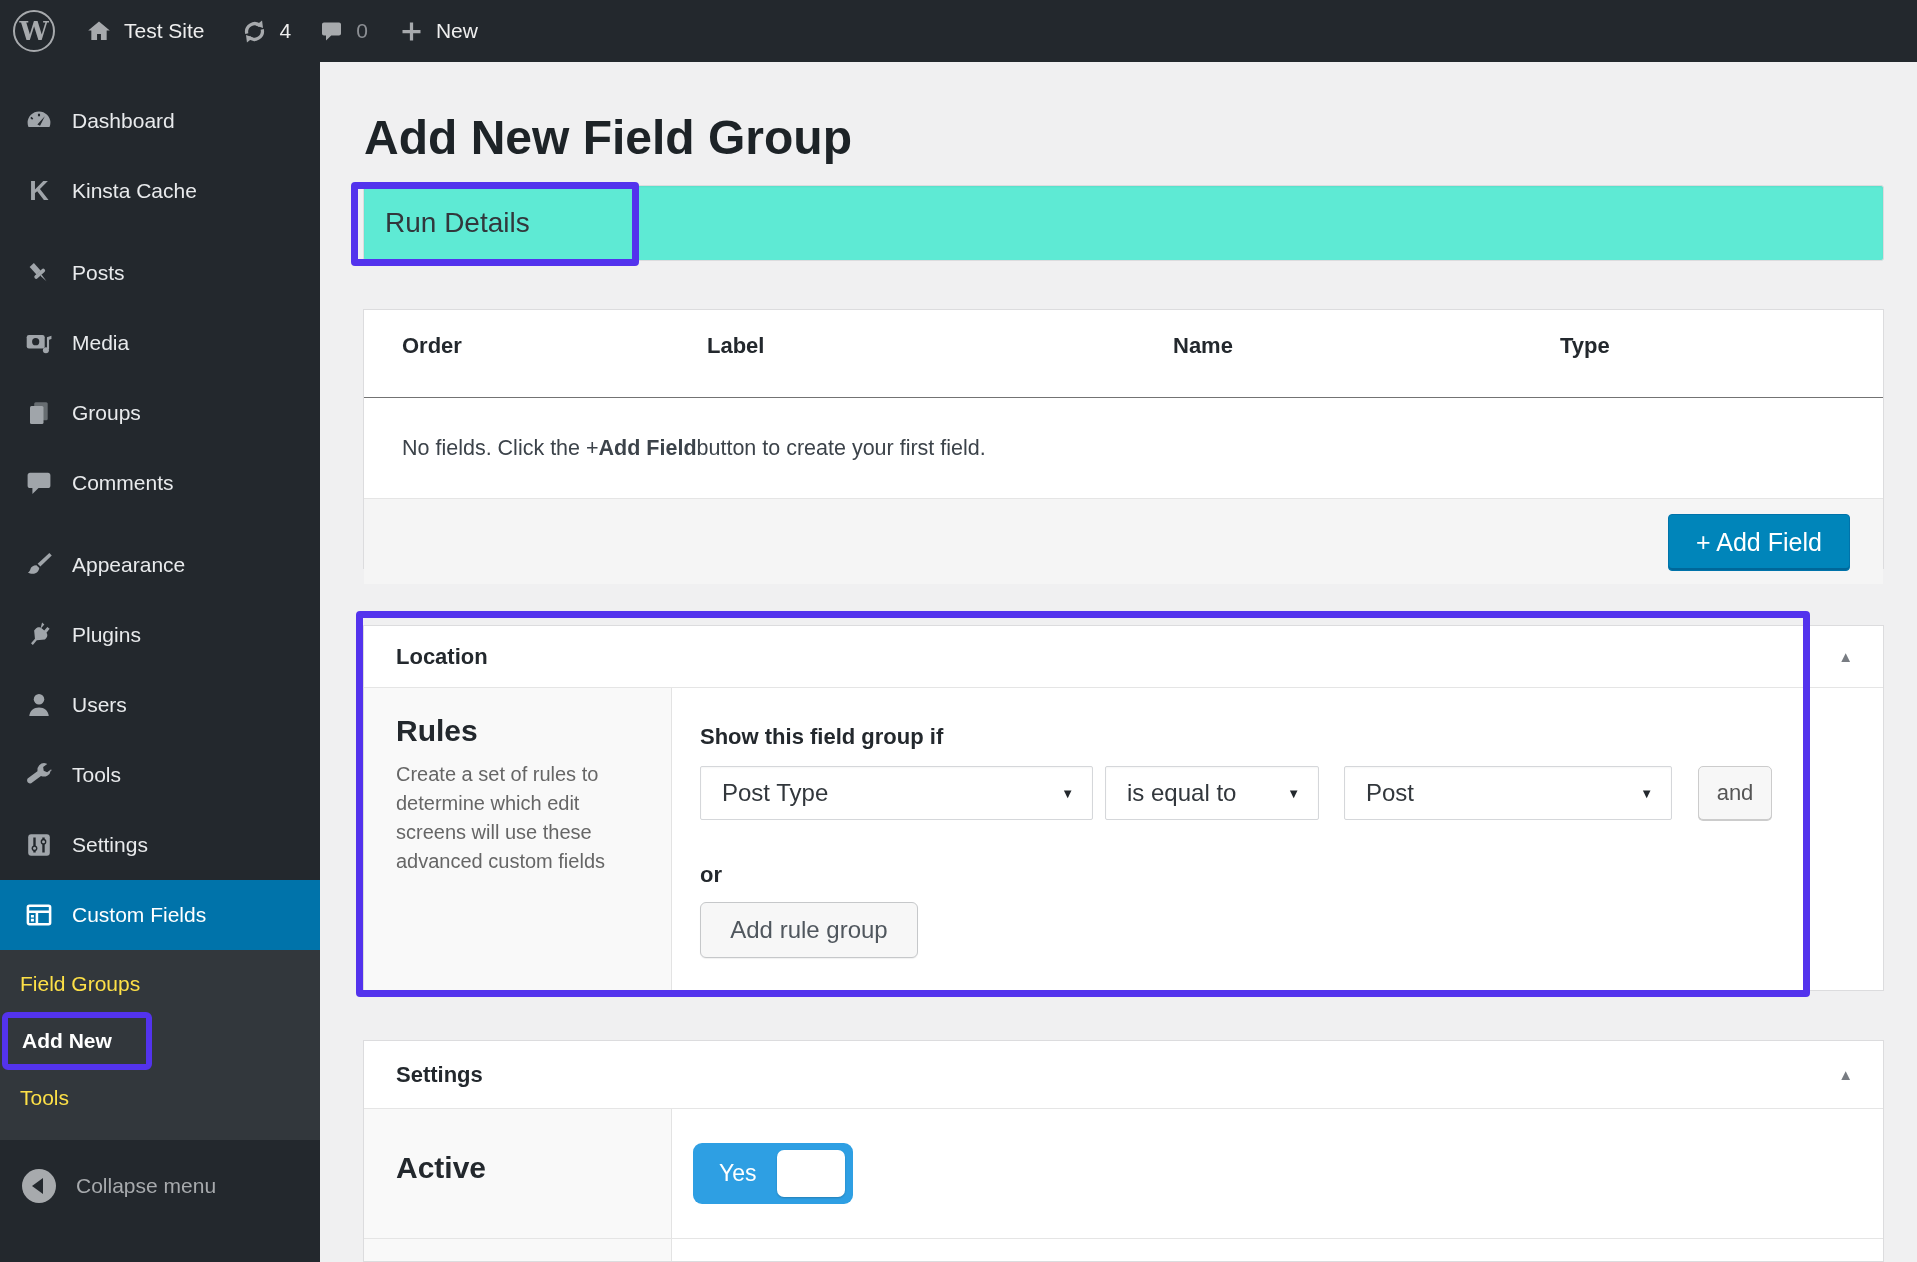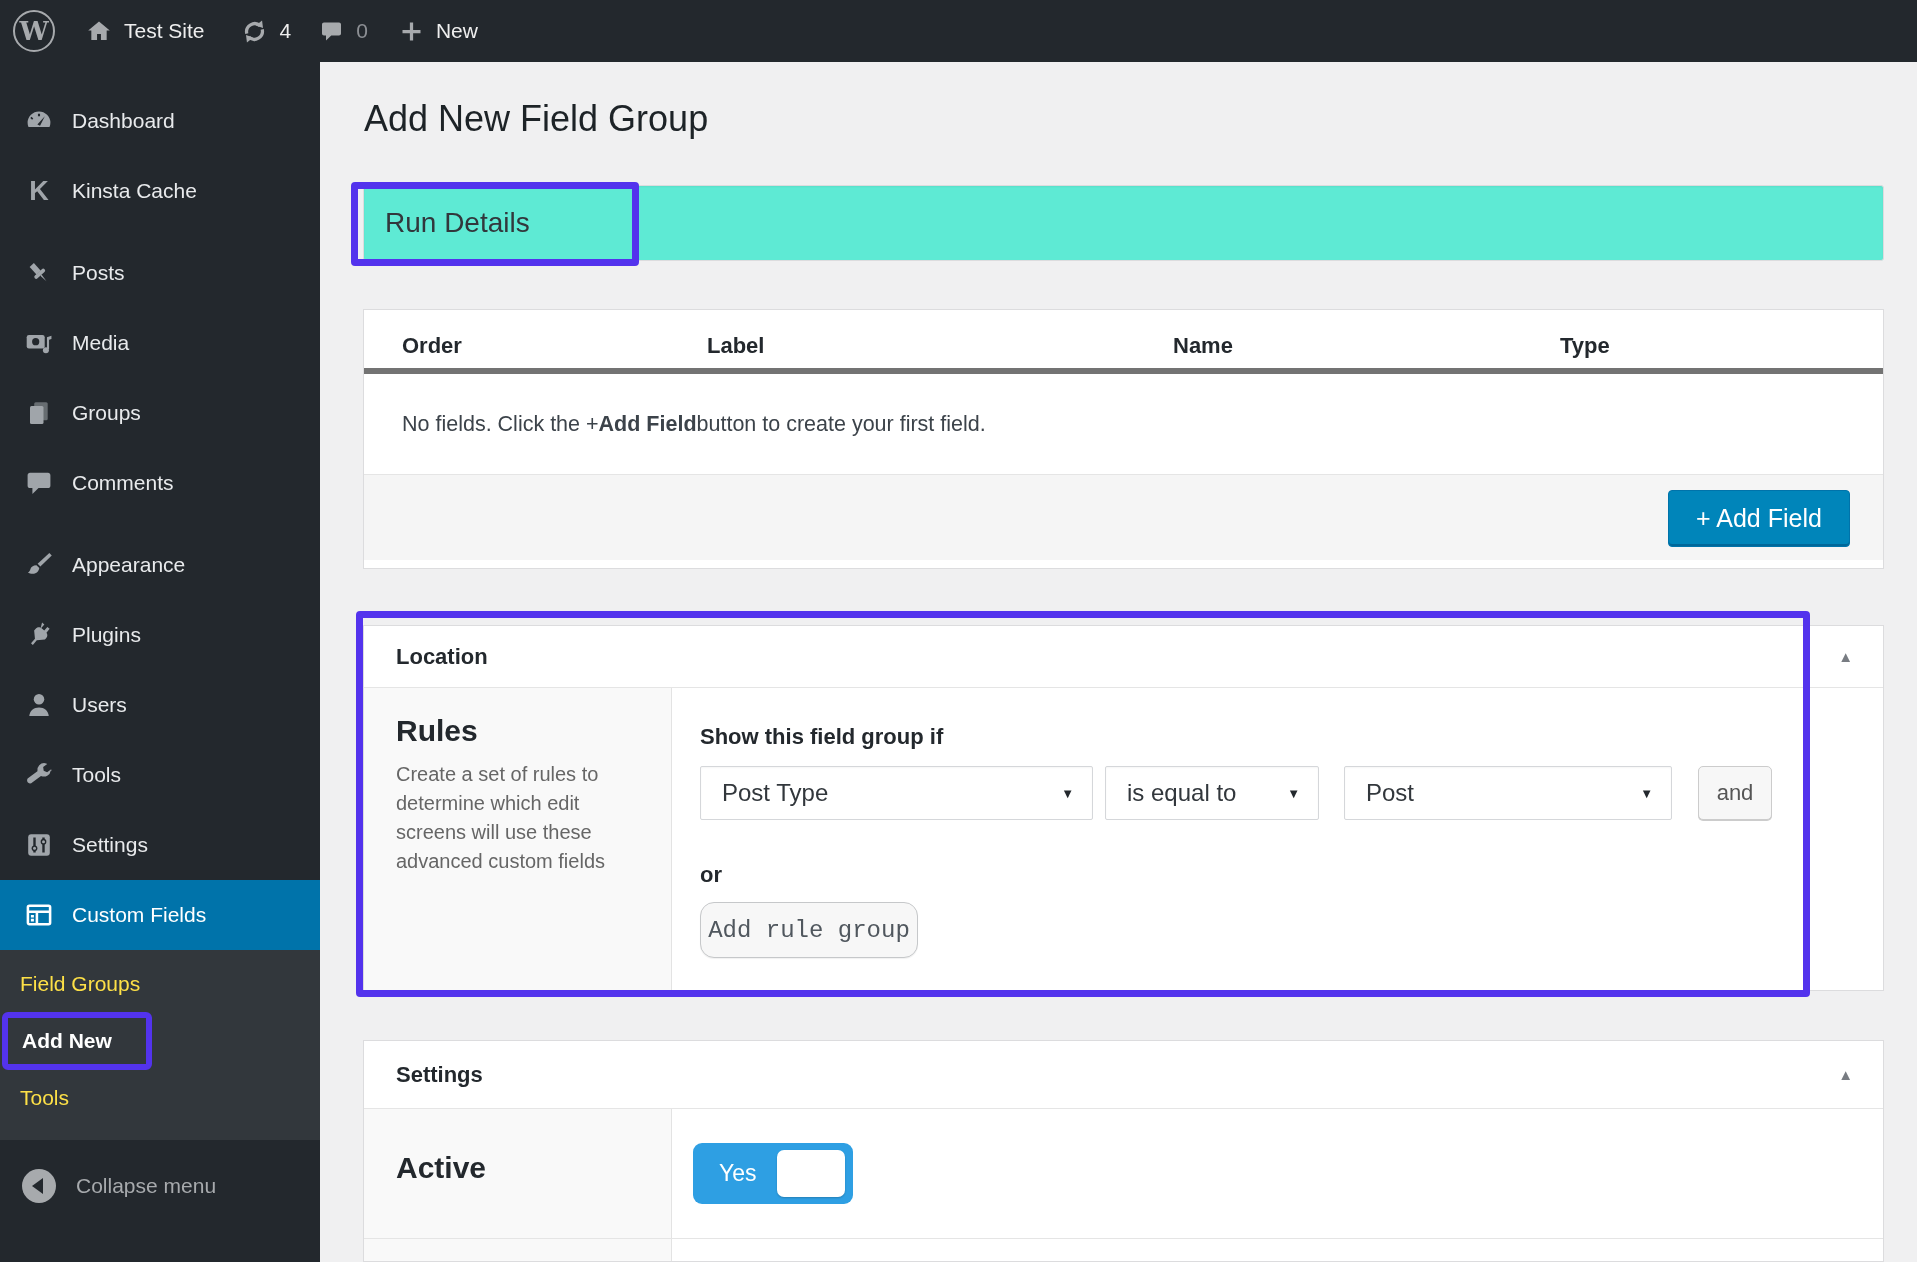--- a/index.html
+++ b/index.html
@@ -39,36 +39,36 @@
     border-radius:6px; display:flex; align-items:center; padding-left:14px; }
   .collapse { position:absolute; left:0; top:1098px; width:320px; height:52px; display:flex;
     align-items:center; gap:20px; padding-left:22px; color:#a7aaad; font-size:21px; cursor:pointer; }
   .collapse-circle { width:34px; height:34px; border-radius:50%; background:#a7aaad;
     display:flex; align-items:center; justify-content:center; }
   .collapse-tri { width:0; height:0; border-top:8px solid transparent; border-bottom:8px solid transparent;
     border-right:11px solid #23282d; margin-right:3px; }
 
   
   .content { position:absolute; left:320px; top:62px; width:1597px; height:1200px; background:#f0f0f1; }
-  .page-title { position:absolute; left:44px; top:36px; font-size:36px; font-weight:400; color:#1d2327; }
+  .page-title { position:absolute; left:44px; top:48px; font-size:48px; font-weight:700; color:#1d2327; }
 
   .title-input { position:absolute; left:43px; top:123px; width:1521px; height:76px;
     background:#5eead4; border:1px solid #dcdcde; border-radius:3px; font-size:28px; color:#32373c;
     padding:0 0 0 21px; font-family:"Liberation Sans", sans-serif; outline:none;
     box-shadow:inset 0 1px 2px rgba(0,0,0,.05); }
 
   .panel { position:absolute; left:43px; width:1521px; background:#fff; border:1px solid #dcdcde; }
   .panel-header { position:relative; border-bottom:1px solid #e5e5e5;text-align:right; }
   .panel-title { font-size:22px; font-weight:bold; color:#23282d; }
   .panel-arrow { position:absolute; right:30px; top:50%; transform:translateY(-54%);
     font-size:15px; color:#787c82; cursor:pointer; }
 
   
   .fields-panel { top:247px; height:260px; }
-  .fp-header { position:relative; height:64px; border-bottom:6px solid #737373; }
+  .fp-header { position:relative; height:88px; border-bottom:1px solid #737373; }
   .fp-col { position:absolute; top:23px; font-size:22px; font-weight:bold; color:#23282d; }
   .fp-col.c0{left:38px;} .fp-col.c1{left:343px;} .fp-col.c2{left:809px;} .fp-col.c3{left:1196px;}
   .fp-body { height:100px; display:flex; align-items:center; padding-left:38px;
     font-size:21.5px; color:#3c434a; }
   .fp-footer { height:86px; background:#f5f5f5; border-top:1px solid #e5e5e5; position:relative; }
   .add-field-btn { position:absolute; right:33px; top:15px; width:182px; height:57px;
     background:#0085ba; border:1px solid #0073aa; border-radius:4px; color:#fff; font-size:25px;
     font-family:"Liberation Sans", sans-serif; cursor:pointer;
     box-shadow:inset 0 -2px 0 #006799; }
 
@@ -87,22 +87,22 @@
     font-size:24px; color:#32373c; cursor:pointer; box-shadow:inset 0 1px 2px rgba(0,0,0,.04); }
   .fake-select .caret { font-size:13px; color:#23282d; margin-left:12px; }
   .sel-param { width:393px; margin-right:12px; }
   .sel-op { width:214px; margin-right:25px; }
   .sel-val { width:328px; margin-right:26px; }
   .and-btn { width:74px; height:54px; background:#f7f7f7; border:1px solid #cccccc; border-radius:5px;
     font-size:22px; color:#555; font-family:"Liberation Sans", sans-serif; cursor:pointer;
     box-shadow:0 1px 0 #ccc; }
   .or-label { margin-top:42px; font-size:22px; font-weight:bold; color:#23282d; }
   .add-rule-btn { margin-top:14px; width:218px; height:56px; background:#f7f7f7;
-    border:1px solid #c6c8ca; border-radius:14px; font-size:24px; color:#50575e;
-    font-family:Liberation Mono, monospace; cursor:pointer; box-shadow:0 1px 1px rgba(0,0,0,.06); }
+    border:1px solid #c6c8ca; border-radius:6px; font-size:24px; color:#50575e;
+    font-family:Liberation Sans, sans-serif; cursor:pointer; box-shadow:0 1px 1px rgba(0,0,0,.06); }
 
   
   .settings-panel { top:978px; height:222px; overflow:hidden; }
   .sp-header { height:68px; display:flex; align-items:center; padding-left:32px; }
   .sp-row { display:flex; height:129px; }
   .sp-row .side-col { padding-top:42px; }
   .sp-main { flex:1; padding:34px 0 0 21px; }
   .toggle { position:relative; width:160px; height:61px; background:#2e9fe3; border-radius:9px;
     cursor:pointer; display:flex; align-items:center; }
   .toggle-text { color:#fff; font-size:23px; padding-left:26px; }

